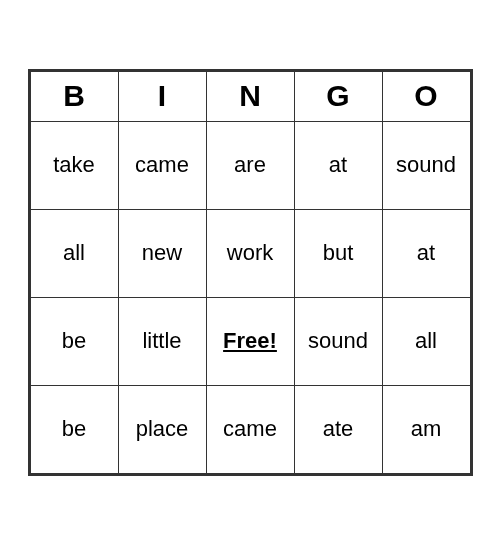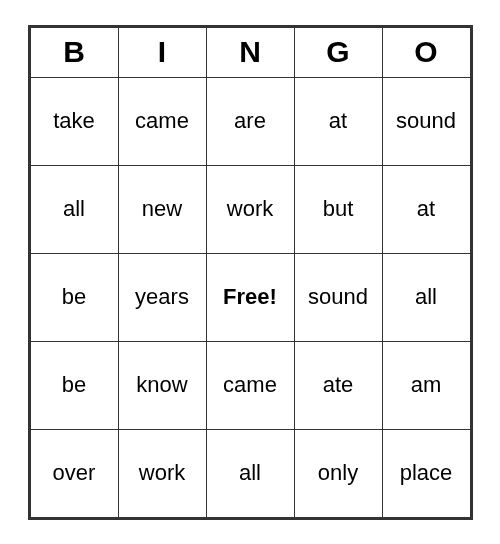--- a/index.html
+++ b/index.html
@@ -41,20 +41,21 @@
     .bingo-table th {
       font-size: 30px;
       font-weight: bold;
       height: 50px;
       background: #fff;
     }
 
     .free-cell {
       font-size: 20px;
       font-weight: bold;
+      text-decoration: underline;
     }
   </style>
 </head>
 <body>
 
 <div class="bingo-card">
   <table class="bingo-table">
     <thead>
       <tr>
       <th>B</th>
@@ -74,34 +75,27 @@
         </tr>
         <tr>
           <td>all</td>
           <td>new</td>
           <td>work</td>
           <td>but</td>
           <td>at</td>
         </tr>
         <tr>
           <td>be</td>
-          <td>years</td>
+          <td>little</td>
           <td class="free-cell">Free!</td>
           <td>sound</td>
           <td>all</td>
         </tr>
         <tr>
           <td>be</td>
-          <td>know</td>
+          <td>place</td>
           <td>came</td>
           <td>ate</td>
           <td>am</td>
-        </tr>
-        <tr>
-          <td>over</td>
-          <td>work</td>
-          <td>all</td>
-          <td>only</td>
-          <td>place</td>
         </tr>
       </tbody>
   </table>
 </div>
 
 </body></html>

